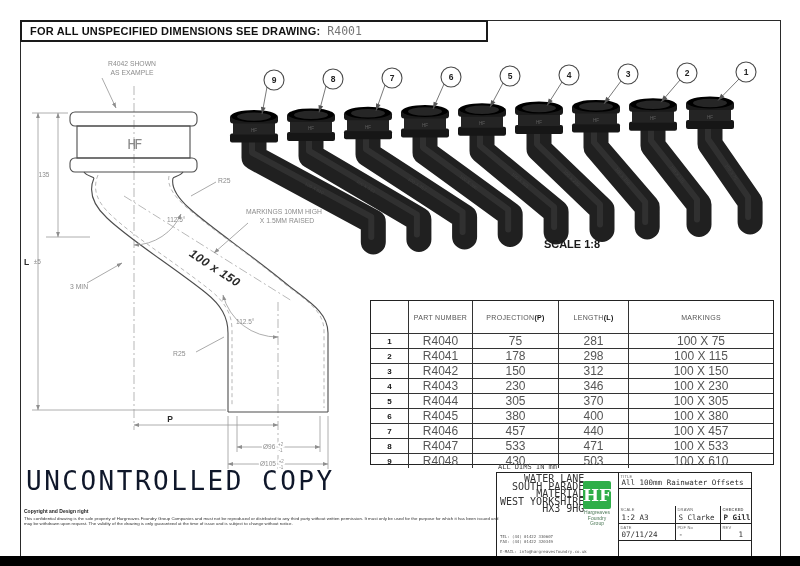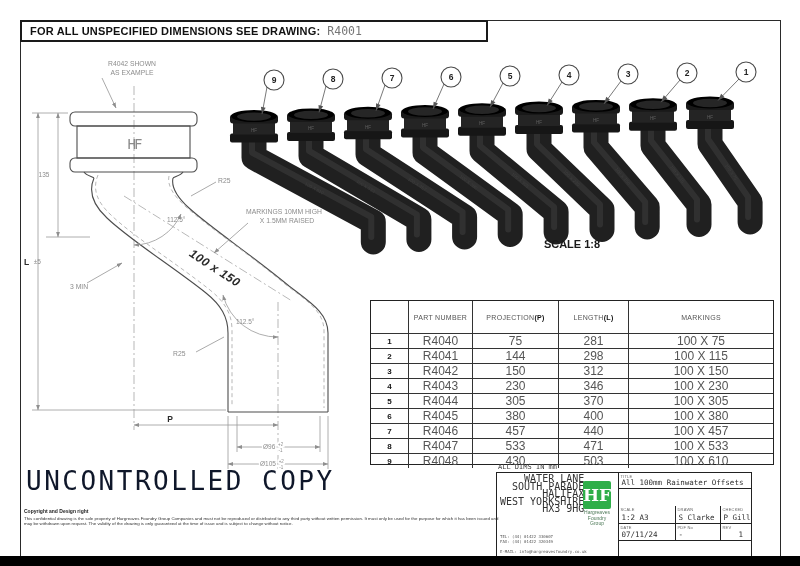--- a/index.html
+++ b/index.html
@@ -338,21 +338,21 @@
       <div class="c hd lastcol">
         <span>MARKINGS</span>
       </div>
       <div class="c num">1</div>
       <div class="c ">R4040</div>
       <div class="c ">75</div>
       <div class="c ">281</div>
       <div class="c lastcol">100 X 75</div>
       <div class="c num">2</div>
       <div class="c ">R4041</div>
-      <div class="c ">144</div>
+      <div class="c ">178</div>
       <div class="c ">298</div>
       <div class="c lastcol">100 X 115</div>
       <div class="c num">3</div>
       <div class="c ">R4042</div>
       <div class="c ">150</div>
       <div class="c ">312</div>
       <div class="c lastcol">100 X 150</div>
       <div class="c num">4</div>
       <div class="c ">R4043</div>
       <div class="c ">230</div>
@@ -391,21 +391,21 @@
     <p>This confidential drawing is the sole property of Hargreaves Foundry Group Companies and must not be reproduced or distributed to any third party without written permission. It must only be used for the purpose for which it has been issued and may be withdrawn upon request. The validity of the drawing is only guaranteed at the time of issue and is subject to change without notice.</p>
   </div>
 
   <div class="tblock">
     <div class="dimsnote">ALL DIMS IN mm</div>
     <div class="tbox">
       <div class="tleft">
         <div class="addr" id="addr">
             <div>WATER LANE</div>
             <div>SOUTH PARADE</div>
-            <div>HALIFAX</div>
+            <div>MATERIAL</div>
             <div>WEST YORKSHIRE</div>
             <div>HX3 9HG</div>
           </div>
         <div class="telfax">
           <div>TEL: (44) 01422 330607</div>
           <div>FAX: (44) 01422 320349</div>
         </div>
         <div class="email">E-MAIL: info@hargreavesfoundry.co.uk</div>
         <div class="logo">
           <div class="logosq" id="logosq" style="background: rgb(47, 174, 73);">HF</div>
@@ -425,21 +425,21 @@
         </div>
         <div class="trow" style="top:33px;height:18px;">
           <div class="tcell" style="left:0;width:56px;">
             <span class="flabel">SCALE</span>
             <span class="fval">1:2  A3</span>
           </div>
           <div class="tcell bl" style="left:56px;width:45px;">
             <span class="flabel">DRAWN</span>
             <span class="fval">S Clarke</span>
           </div>
-          <div class="tcell bl" style="left:101px;right:0;">
+          <div class="tcell bl" style="left:101px;right:0;font-weight:bold;">
             <span class="flabel">CHECKED</span>
             <span class="fval">P Gill</span>
           </div>
         </div>
         <div class="trow" style="top:51px;height:17px;">
           <div class="tcell" style="left:0;width:56px;">
             <span class="flabel">DATE</span>
             <span class="fval">07/11/24</span>
           </div>
           <div class="tcell bl" style="left:56px;width:45px;">

